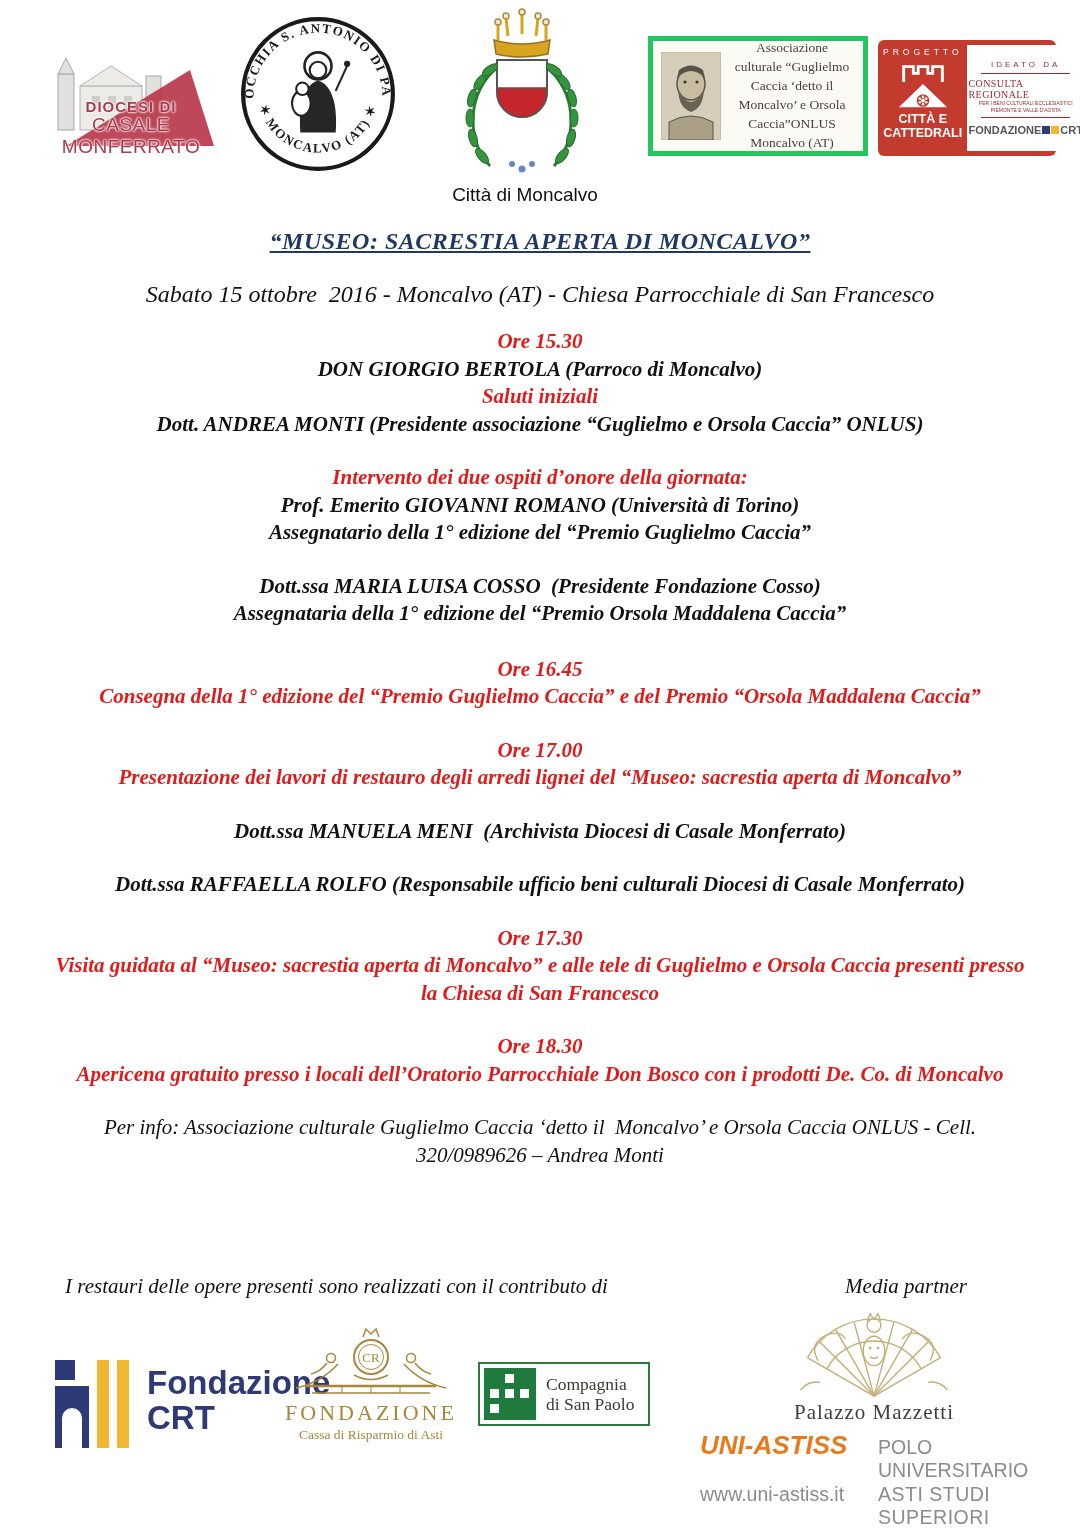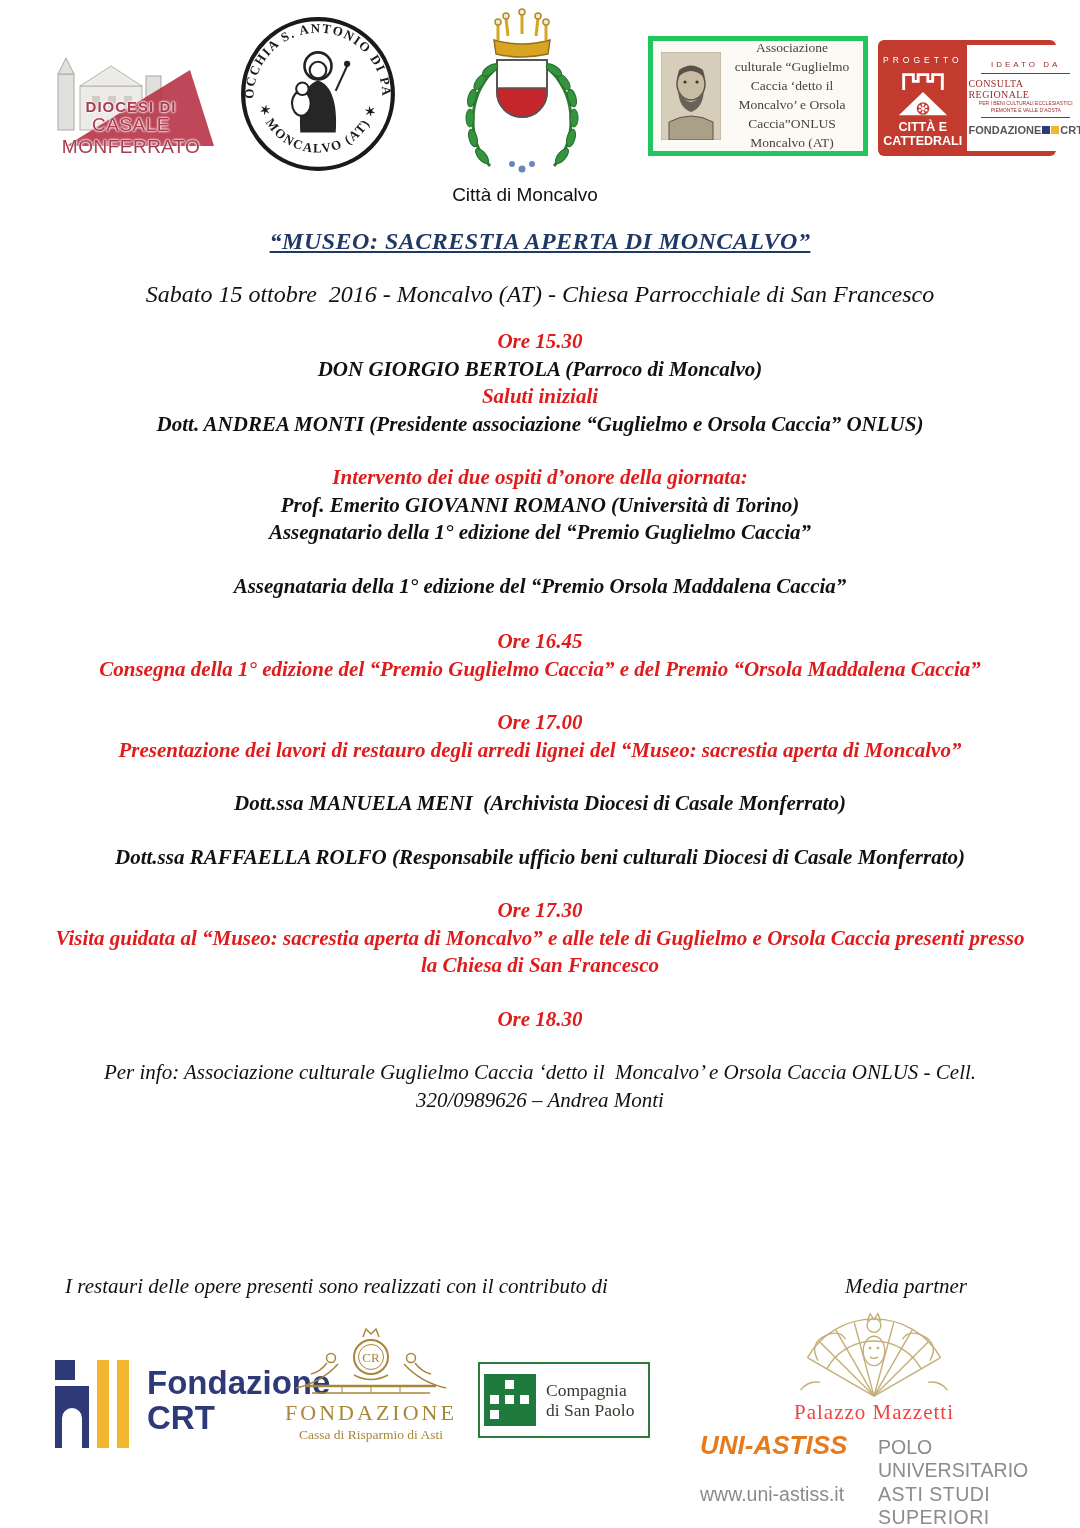--- a/index.html
+++ b/index.html
@@ -18,21 +18,21 @@
   #logo-parrocchia{left:240px;top:16px;width:156px;height:156px;}
   #logo-stemma{left:452px;top:6px;width:140px;height:174px;}
   .stemma-caption{position:absolute;left:385px;top:184px;width:280px;text-align:center;
       font-family:"Liberation Sans",sans-serif;font-size:19px;color:#111;}
   #logo-assoc{left:648px;top:36px;width:220px;height:120px;border:5px solid #22c55e;
       background:#fcfaf4;display:flex;align-items:center;gap:8px;padding:6px 8px;box-sizing:border-box;}
   #logo-assoc .assoc-text{flex:1;text-align:center;font-size:13.5px;line-height:1.4;color:#4a3f3a;}
   #logo-cattedrali{left:878px;top:40px;width:178px;height:116px;background:#c23b2e;border-radius:6px;
       display:flex;padding:5px;box-sizing:border-box;}
   .cc-left{width:82px;display:flex;flex-direction:column;align-items:center;color:#fff;}
-  .cc-progetto{font-family:"Liberation Sans",sans-serif;font-size:8.5px;letter-spacing:4px;margin:10px 0 1px;}
+  .cc-progetto{font-family:"Liberation Sans",sans-serif;font-size:8.5px;letter-spacing:4px;margin:2px 0 1px;}
   .cc-name{font-family:"Liberation Sans",sans-serif;font-weight:bold;font-size:12.5px;line-height:1.15;text-align:center;}
   .cc-right{flex:1;background:#fff;margin-left:4px;border-radius:0 4px 4px 0;display:flex;flex-direction:column;
       align-items:center;justify-content:center;padding:3px 2px;}
   .cc-ideato{color:#9c2a2a;font-family:"Liberation Sans",sans-serif;font-size:8px;letter-spacing:3px;}
   .cc-div{width:78%;border-top:1px solid #9c2a2a;margin:4px 0;}
   .cc-consulta{color:#9c2a2a;font-size:10px;letter-spacing:.4px;}
   .cc-consulta-sub{color:#9c2a2a;font-family:"Liberation Sans",sans-serif;font-size:5px;line-height:1.25;text-align:center;}
   .cc-fcrt{color:#555;font-family:"Liberation Sans",sans-serif;font-weight:bold;font-size:11px;
       display:flex;align-items:center;gap:1px;margin-top:2px;}
   .sq{display:inline-block;width:8px;height:8px;}
@@ -54,27 +54,27 @@
 
   
   .partners{position:absolute;top:1274px;left:65px;right:65px;display:flex;justify-content:space-between;
       font-style:italic;font-size:21px;color:#111;}
   .partners .media{margin-right:48px;}
   #logo-crt{left:55px;top:1360px;display:flex;gap:14px;align-items:flex-start;}
   .crt-text{font-family:"Liberation Sans",sans-serif;font-weight:bold;font-size:33px;color:#2e3a78;line-height:1.06;margin-top:6px;}
   #logo-asti{left:276px;top:1320px;width:190px;text-align:center;color:#a8863a;}
   .asti-name{font-size:22px;letter-spacing:3px;margin-top:-2px;}
   .asti-sub{font-size:13.5px;margin-top:1px;}
-  #logo-sanpaolo{left:478px;top:1362px;width:172px;height:76px;border:2px solid #2d7a3a;background:#fff;
+  #logo-sanpaolo{left:478px;top:1362px;width:172px;height:64px;border:2px solid #2d7a3a;background:#fff;
       display:flex;align-items:center;box-sizing:border-box;}
   .sp-square{width:52px;height:52px;background:#1e7b3d;margin:4px;position:relative;flex:none;}
   .sp-dot{position:absolute;width:9px;height:9px;background:#fff;}
   .sp-text{font-size:17.5px;color:#3a3a30;line-height:1.15;padding-left:6px;}
   #logo-palazzo{left:778px;top:1300px;width:192px;text-align:center;}
-  .palazzo-name{font-size:21px;color:#ef4444;letter-spacing:1px;margin-top:-4px;text-align:center;}
+  .palazzo-name{font-size:21px;color:#404040;letter-spacing:1px;margin-top:-4px;text-align:center;}
   #logo-uniastiss{left:700px;top:1430px;width:352px;border-bottom:3px solid #e87a1e;padding-bottom:8px;
       display:grid;grid-template-columns:178px 1fr;row-gap:1px;align-items:baseline;
       font-family:"Liberation Sans",sans-serif;}
   .ua-brand{color:#e87a1e;font-weight:bold;font-style:italic;font-size:26px;}
   .ua-url{color:#8c8c8c;font-size:19.5px;}
   .ua-r1{color:#8c8c8c;font-size:19.5px;word-spacing:13px;}
   .ua-r2{color:#8c8c8c;font-size:19.5px;letter-spacing:.5px;}
 </style>
 </head>
 <body>
@@ -229,20 +229,21 @@
         <div class="line black">DON GIORGIO BERTOLA (Parroco di Moncalvo)</div>
         <div class="line red">Saluti iniziali</div>
         <div class="line black">Dott. ANDREA MONTI (Presidente associazione “Guglielmo e Orsola Caccia” ONLUS)</div>
       </div>
       <div class="psec">
         <div class="line red">Intervento dei due ospiti d’onore della giornata:</div>
         <div class="line black">Prof. Emerito GIOVANNI ROMANO (Università di Torino)</div>
         <div class="line black">Assegnatario della 1° edizione del “Premio Guglielmo Caccia”</div>
       </div>
       <div class="psec tight">
+        <div class="line black">Dott.ssa MARIA LUISA COSSO  (Presidente Fondazione Cosso)</div>
         <div class="line black">Assegnataria della 1° edizione del “Premio Orsola Maddalena Caccia”</div>
       </div>
       <div class="psec">
         <div class="line red">Ore 16.45</div>
         <div class="line red">Consegna della 1° edizione del “Premio Guglielmo Caccia” e del Premio “Orsola Maddalena Caccia”</div>
       </div>
       <div class="psec">
         <div class="line red">Ore 17.00</div>
         <div class="line red">Presentazione dei lavori di restauro degli arredi lignei del “Museo: sacrestia aperta di Moncalvo”</div>
       </div>
@@ -251,20 +252,21 @@
       </div>
       <div class="psec">
         <div class="line black">Dott.ssa RAFFAELLA ROLFO (Responsabile ufficio beni culturali Diocesi di Casale Monferrato)</div>
       </div>
       <div class="psec">
         <div class="line red">Ore 17.30</div>
         <div class="line red">Visita guidata al “Museo: sacrestia aperta di Moncalvo” e alle tele di Guglielmo e Orsola Caccia presenti presso la Chiesa di San Francesco</div>
       </div>
       <div class="psec">
         <div class="line red">Ore 18.30</div>
+        <div class="line red">Apericena gratuito presso i locali dell’Oratorio Parrocchiale Don Bosco con i prodotti De. Co. di Moncalvo</div>
       </div>
       <div class="psec">
         <div class="line info-line">Per info: Associazione culturale Guglielmo Caccia ‘detto il  Moncalvo’ e Orsola Caccia ONLUS - Cell. 320/0989626 – Andrea Monti</div>
       </div>
     </div>
   </div>
 
   <div class="partners">
     <span>I restauri delle opere presenti sono realizzati con il contributo di</span>
     <span class="media">Media partner</span>

